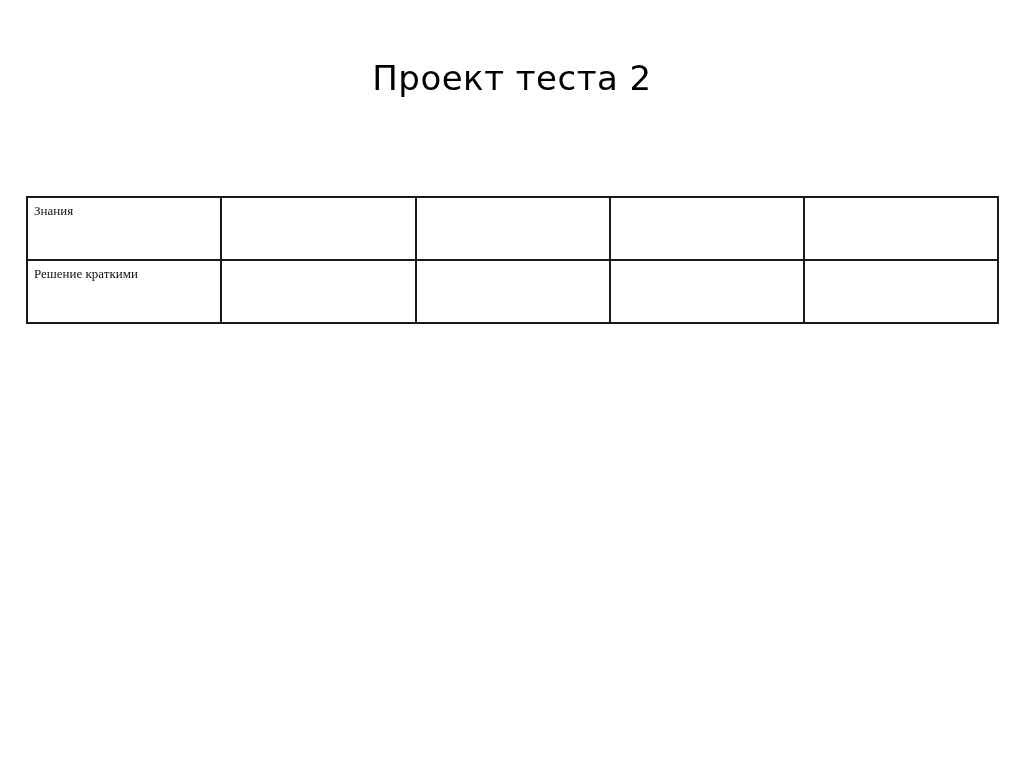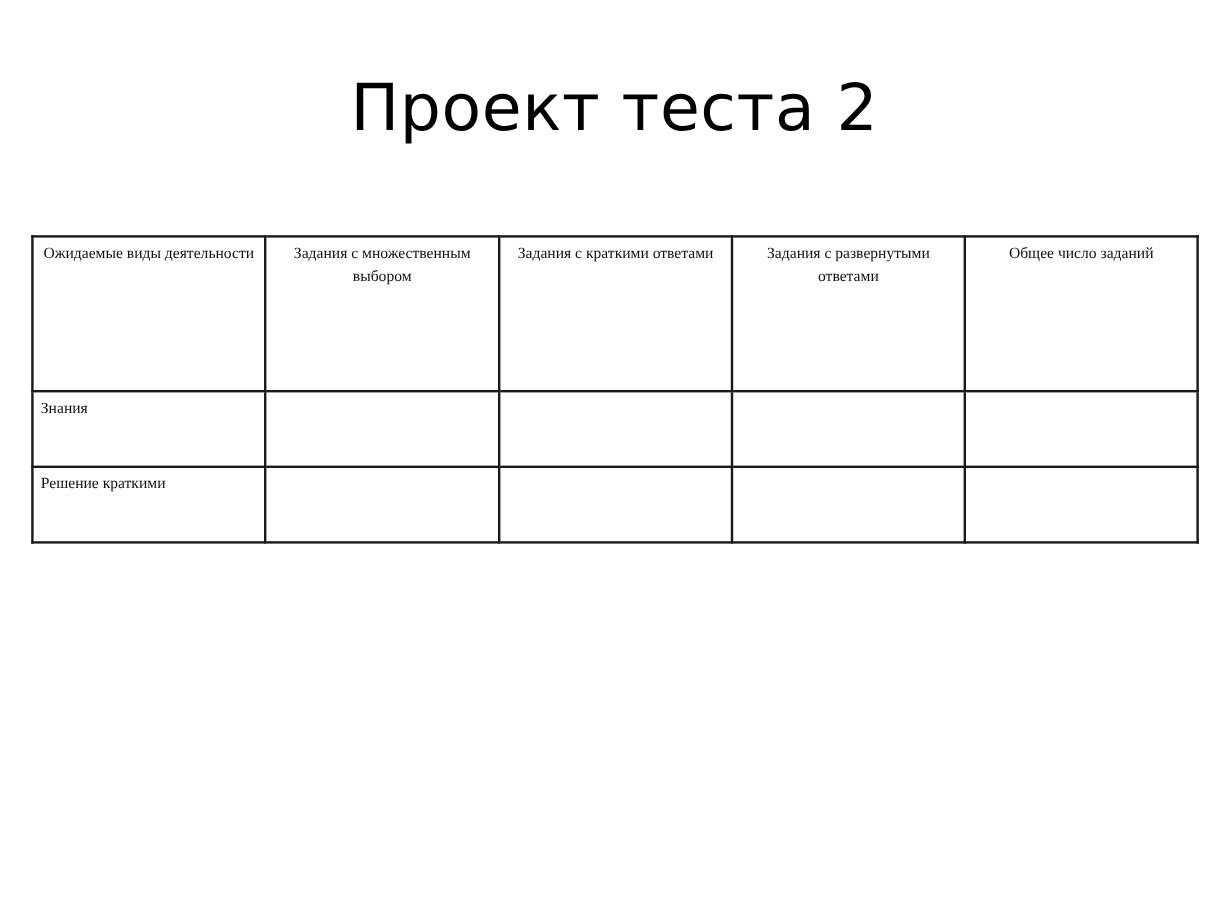--- a/index.html
+++ b/index.html
@@ -1,19 +1,19 @@
 <!DOCTYPE html>
 <html><head>
 <meta charset="utf-8">
 <style>
   html, body { margin:0; padding:0; background:#ffffff; }
   body { width:1024px; height:767px; position:relative; overflow:hidden; }
   .title {
     position:absolute; left:0; top:58px; width:1024px; text-align:center;
-    font-family:"DejaVu Sans", sans-serif; font-size:54px; color:#000;
+    font-family:"DejaVu Sans", sans-serif; font-size:34px; color:#000;
     letter-spacing:0.5px;
   }
   table.grid {
     position:absolute; left:26px; top:196px;
     border-collapse:collapse; table-layout:fixed;
     font-family:"Liberation Serif", serif; font-size:13px; color:#111;
   }
   table.grid td {
     border:2px solid #1a1a1a; vertical-align:top; padding:3px 6px; line-height:19px;
   }
@@ -27,27 +27,20 @@
 
 <table class="grid">
   <colgroup>
     <col style="width:194px">
       <col style="width:195px">
       <col style="width:194px">
       <col style="width:194px">
       <col style="width:194px">
   </colgroup>
   <tbody>
-      <tr class="head" style="height:129px">
-    <td>Ожидаемые виды деятельности</td>
-    <td>Задания с множественным выбором</td>
-    <td>Задания с краткими ответами</td>
-    <td>Задания с развернутыми ответами</td>
-    <td>Общее число заданий</td>
-  </tr>
   <tr class="row" style="height:63px">
     <td>Знания</td>
     <td></td>
     <td></td>
     <td></td>
     <td></td>
   </tr>
   <tr class="row" style="height:63px">
     <td>Решение краткими</td>
     <td></td>

